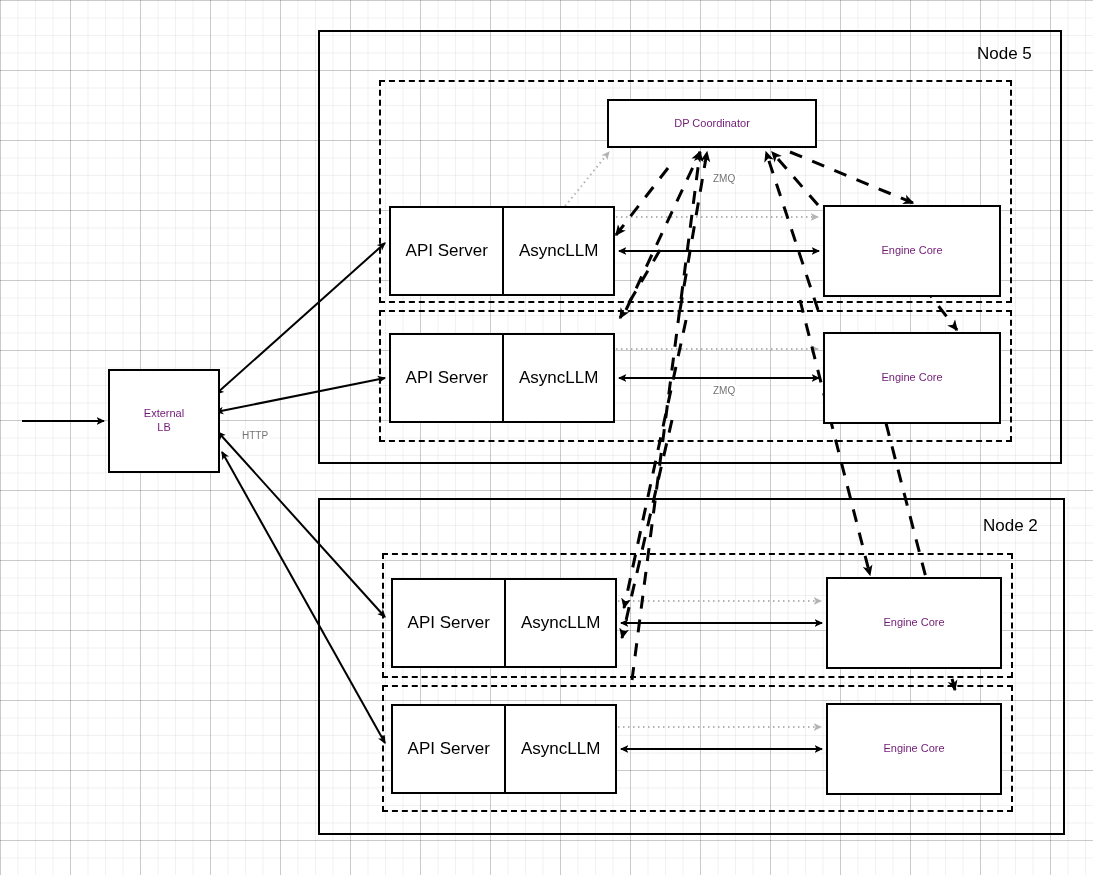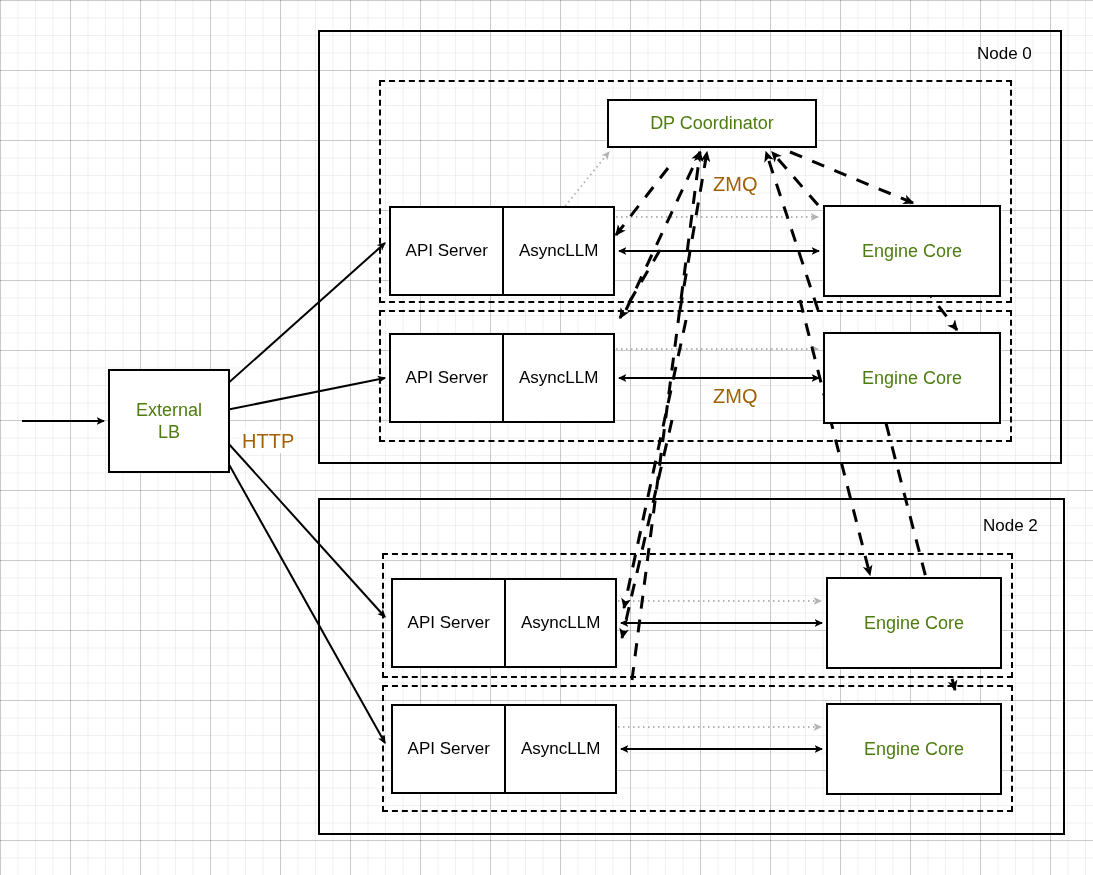--- a/index.html
+++ b/index.html
@@ -43,22 +43,22 @@
     box-sizing:border-box;
   }
   .plain-box{
     position:absolute;
     border:2px solid #000;
     background:#ffffff;
     box-sizing:border-box;
     display:flex;
     align-items:center;
     justify-content:center;
-    font-size:18px;
-    color:#4d7c0f;
+    font-size:11px;
+    color:#701a75;
     text-align:center;
     line-height:1.25;
   }
   .split-box{
     position:absolute;
     border:2px solid #000;
     background:#ffffff;
     box-sizing:border-box;
     display:flex;
     align-items:stretch;
@@ -68,22 +68,22 @@
     display:flex;
     align-items:center;
     justify-content:center;
     font-size:17px;
     color:#000;
     white-space:nowrap;
   }
   .split-half.left{border-right:2px solid #000;}
   .edge-label{
     position:absolute;
-    font-size:20px;
-    color:#a16207;
+    font-size:10px;
+    color:#737373;
     background:#ffffff;
     padding:0 2px;
     white-space:nowrap;
   }
 </style>
 </head>
 <body>
 
 <div id="canvas">
 
@@ -193,28 +193,28 @@
 
     <g>
       <line x1="800" y1="300" x2="870" y2="575" stroke="#000" stroke-width="3" stroke-dasharray="13 11" marker-end="url(#ah-big)"></line>
     </g>
 
     <g>
       <line x1="880" y1="400" x2="955" y2="690" stroke="#000" stroke-width="3" stroke-dasharray="13 11" marker-end="url(#ah-big)"></line>
     </g>
   </svg>
 
-  <div class="plain-box" style="left:108px;top:369px;width:122px;height:104px;flex-direction:column;">
+  <div class="plain-box" style="left:108px;top:369px;width:112px;height:104px;flex-direction:column;">
     <span>External</span>
     <span>LB</span>
   </div>
   <div class="edge-label" style="left:240px;top:430px;">HTTP</div>
 
   <div class="node-box" style="left:318px;top:30px;width:744px;height:434px;"></div>
-  <div class="node-label" style="left:977px;top:44px;">Node 0</div>
+  <div class="node-label" style="left:977px;top:44px;">Node 5</div>
 
   <div class="plain-box" style="left:607px;top:99px;width:210px;height:49px;">
     <span>DP Coordinator</span>
   </div>
 
   <div class="dashed-group" style="left:379px;top:80px;width:633px;height:223px;"></div>
   <div class="split-box" style="left:389px;top:206px;width:226px;height:90px;">
     <span class="split-half left">API Server</span>
     <span class="split-half">AsyncLLM</span>
   </div>

